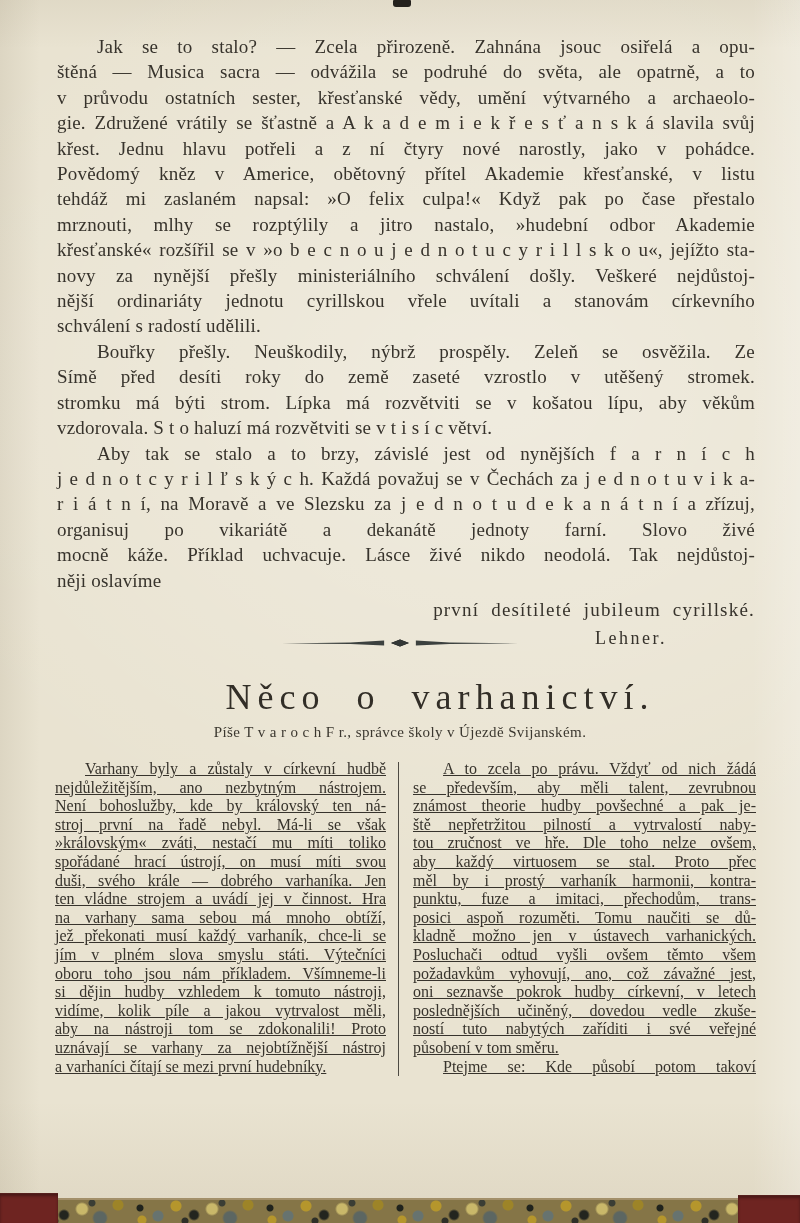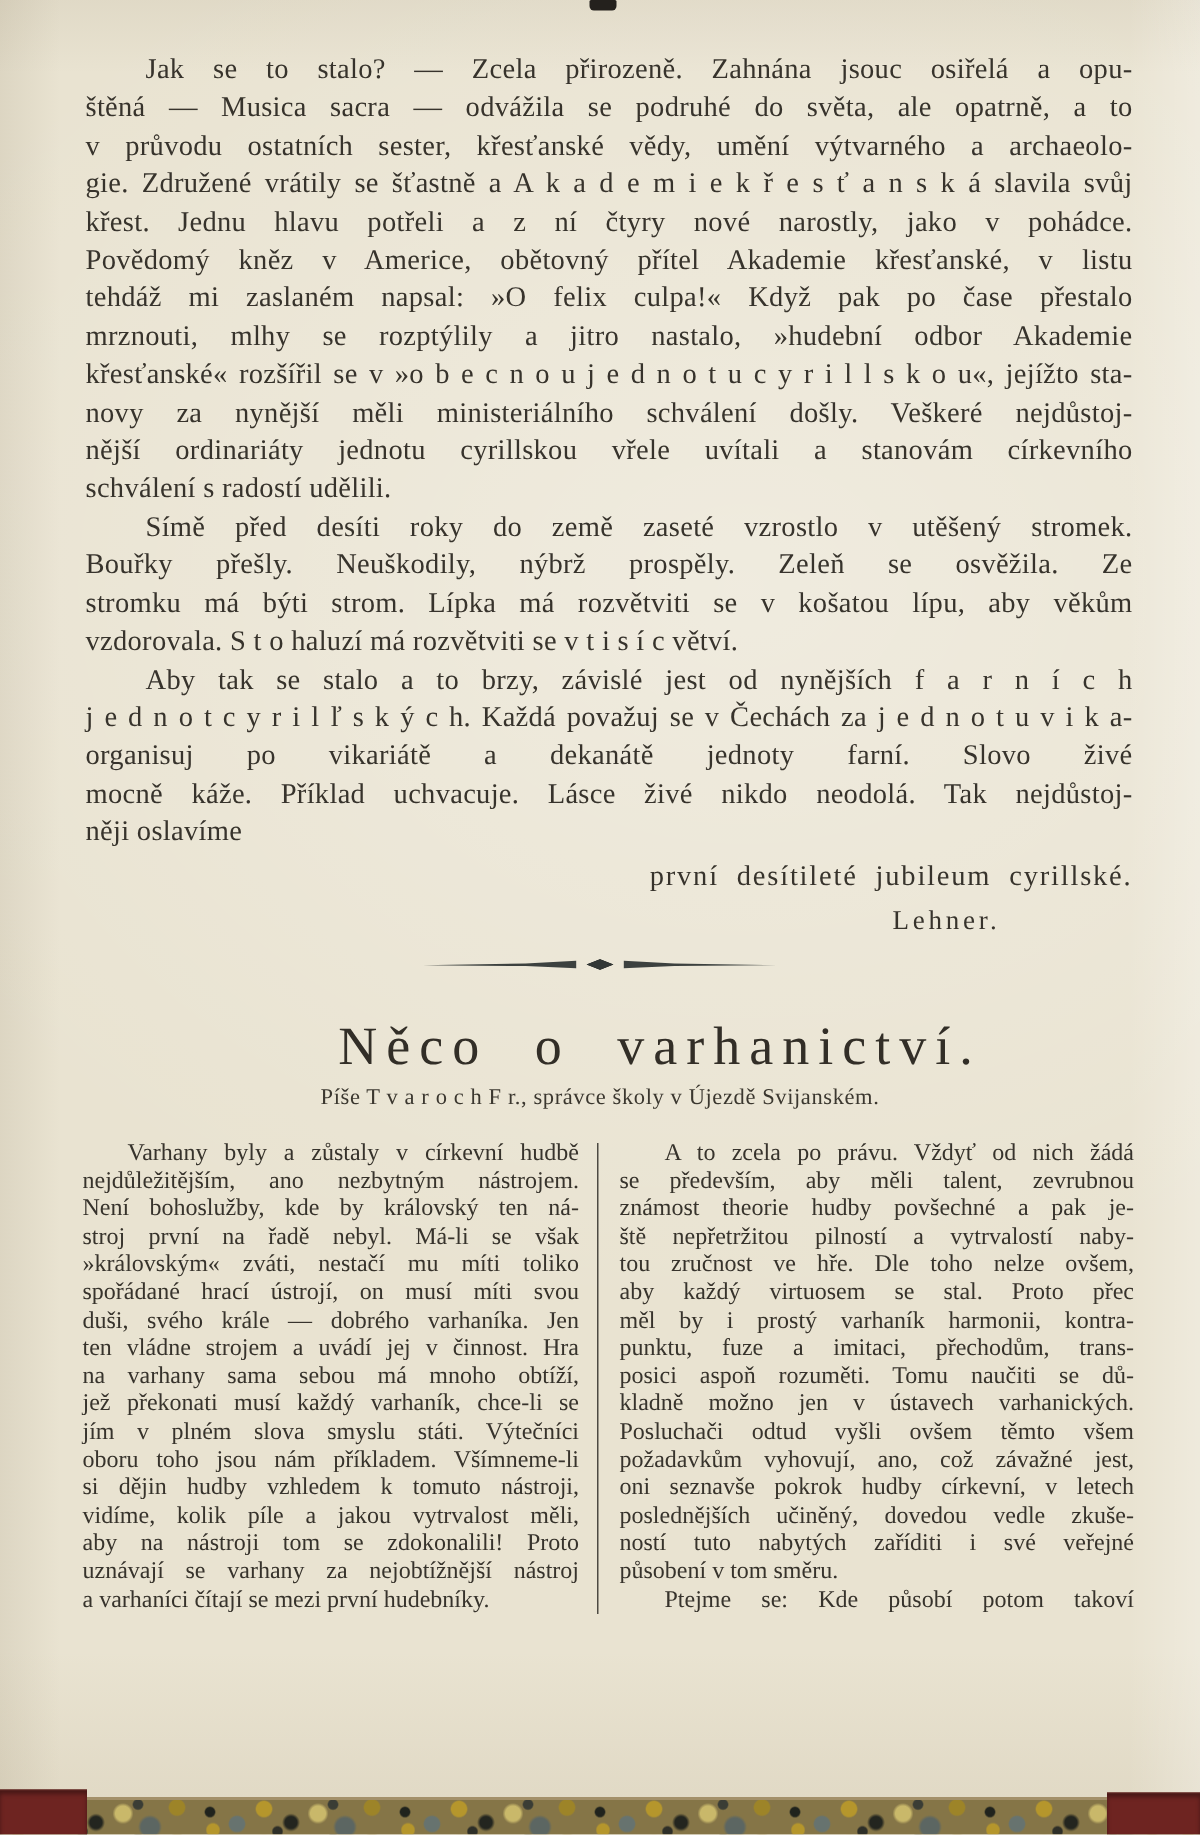--- a/index.html
+++ b/index.html
@@ -44,21 +44,21 @@
   .sec-title {
     position:absolute; left:0; top:680px; width:100%;
     text-align:center; font-size:36px; line-height:34px;
     letter-spacing:6px; word-spacing:16px; color:#322e27;padding-left:40px;
   }
   .sec-byline {
     position:absolute; left:0; top:724px; width:100%;
     text-align:center; font-size:15px; color:#3b372f; letter-spacing:0.4px;
   }
   
-  .col { position:absolute; top:760px; font-size:16px; line-height:18.6px; }
+  .col { position:absolute; top:760px; font-size:16px; line-height:18.6px;text-decoration:underline; }
   .col-left  { left:55px;  width:331px; }
   .col-right { left:413px; width:343px; }
   .col .para .line:first-child { text-indent:30px; }
   .col-divider {
     position:absolute; left:398px; top:762px; width:1px; height:314px;
     background:#4d4a43;
   }
   
   .binding { position:absolute; left:0; bottom:0; width:800px; height:25px; }
   .binding-marble {
@@ -96,33 +96,34 @@
     <div class="para">
         <div class="line">Jak se to stalo? — Zcela přirozeně. Zahnána jsouc osiřelá a opu-</div>
         <div class="line">štěná — Musica sacra — odvážila se podruhé do světa, ale opatrně, a to</div>
         <div class="line">v průvodu ostatních sester, křesťanské vědy, umění výtvarného a archaeolo-</div>
         <div class="line">gie. Združené vrátily se šťastně a A k a d e m i e  k ř e s ť a n s k á slavila svůj</div>
         <div class="line">křest. Jednu hlavu potřeli a z ní čtyry nové narostly, jako v pohádce.</div>
         <div class="line">Povědomý kněz v Americe, obětovný přítel Akademie křesťanské, v listu</div>
         <div class="line">tehdáž mi zaslaném napsal: »O felix culpa!« Když pak po čase přestalo</div>
         <div class="line">mrznouti, mlhy se rozptýlily a jitro nastalo, »hudební odbor Akademie</div>
         <div class="line">křesťanské« rozšířil se v »o b e c n o u  j e d n o t u  c y r i l l s k o u«, jejížto sta-</div>
-        <div class="line">novy za nynější měli ministeriálního schválení došly. Veškeré nejdůstoj-</div>
+        <div class="line">novy za nynější přešly ministeriálního schválení došly. Veškeré nejdůstoj-</div>
         <div class="line">nější ordinariáty jednotu cyrillskou vřele uvítali a stanovám církevního</div>
         <div class="line line-last">schválení s radostí udělili.</div>
       </div>
     <div class="para">
+        <div class="line">Bouřky přešly. Neuškodily, nýbrž prospěly. Zeleň se osvěžila. Ze</div>
         <div class="line">Símě před desíti roky do země zaseté vzrostlo v utěšený stromek.</div>
-        <div class="line">Bouřky přešly. Neuškodily, nýbrž prospěly. Zeleň se osvěžila. Ze</div>
         <div class="line">stromku má býti strom. Lípka má rozvětviti se v košatou lípu, aby věkům</div>
         <div class="line line-last">vzdorovala. S t o haluzí má rozvětviti se v t i s í c větví.</div>
       </div>
     <div class="para">
         <div class="line">Aby tak se stalo a to brzy, závislé jest od nynějších f a r n í c h</div>
         <div class="line">j e d n o t  c y r i l ľ s k ý c h. Každá považuj se v Čechách za j e d n o t u  v i k a-</div>
+        <div class="line">r i á t n í, na Moravě a ve Slezsku za j e d n o t u  d e k a n á t n í a zřízuj,</div>
         <div class="line">organisuj po vikariátě a dekanátě jednoty farní. Slovo živé</div>
         <div class="line">mocně káže. Příklad uchvacuje. Lásce živé nikdo neodolá. Tak nejdůstoj-</div>
         <div class="line line-last">něji oslavíme</div>
       </div>
     <div class="jubilee">první desítileté jubileum cyrillské.</div>
     <div class="signature">Lehner.</div>
   </div>
 
   <div class="ornament">
     <svg viewBox="0 0 480 24" preserveAspectRatio="none" aria-hidden="true">

